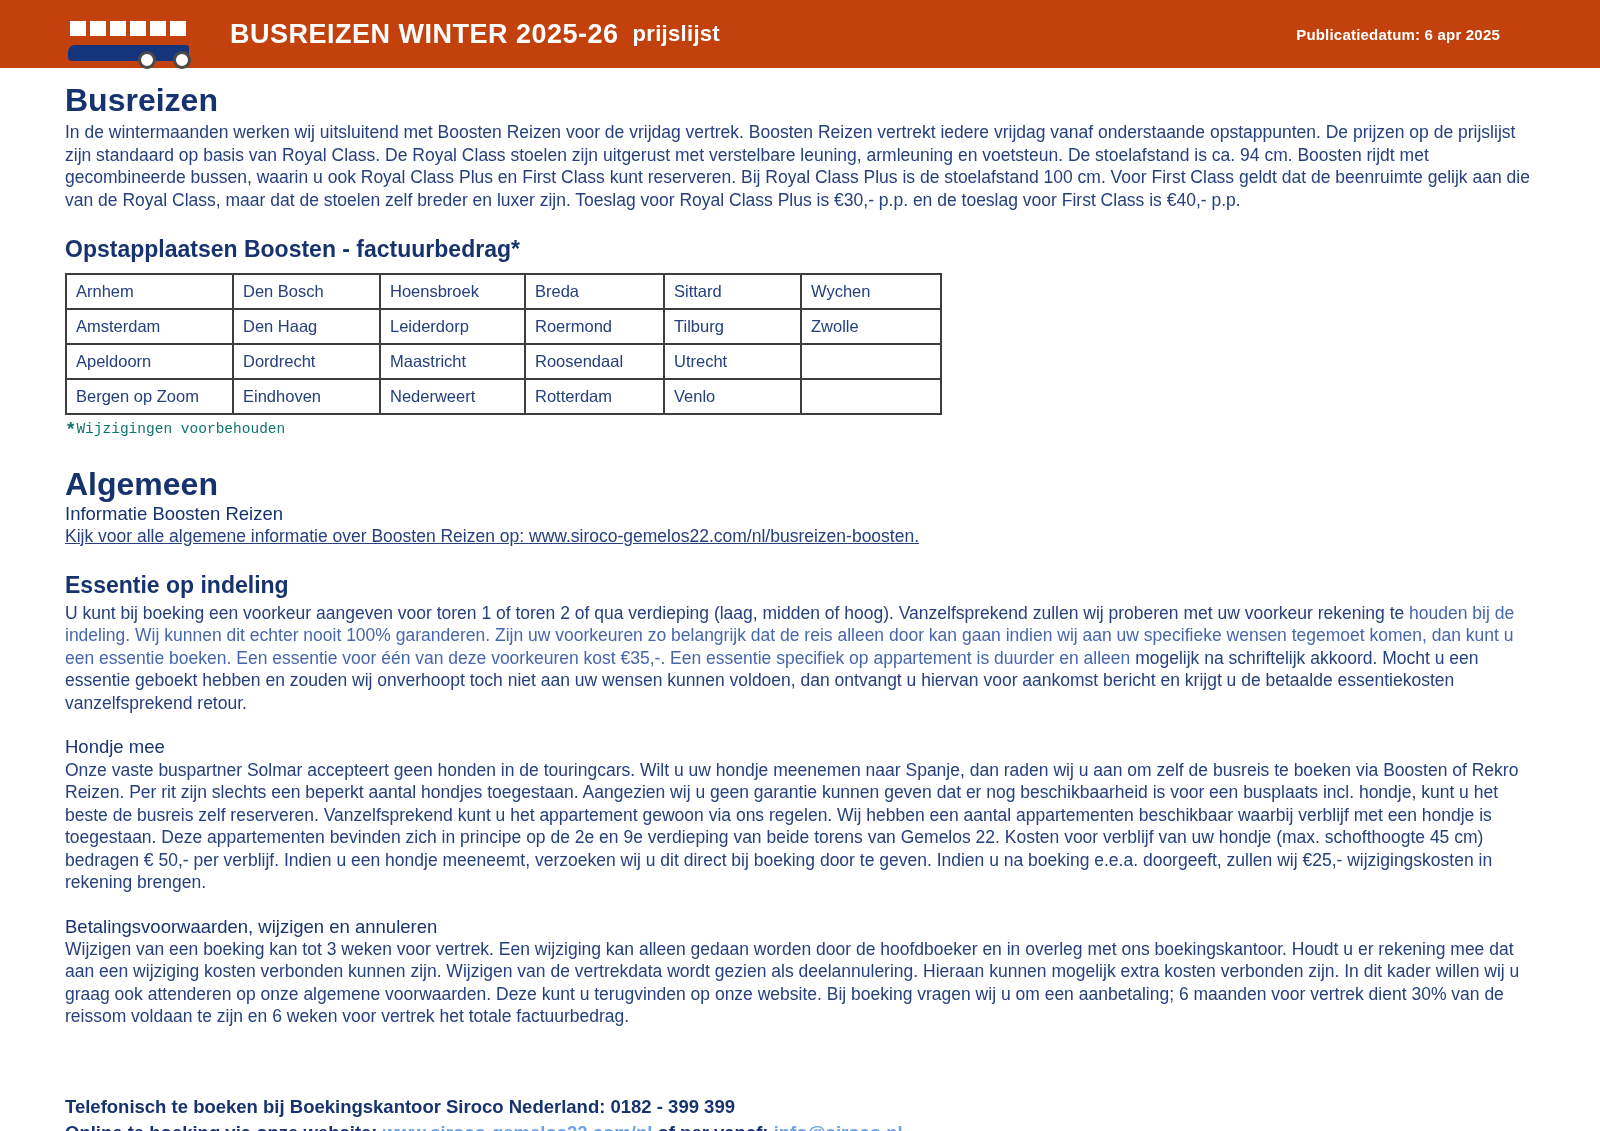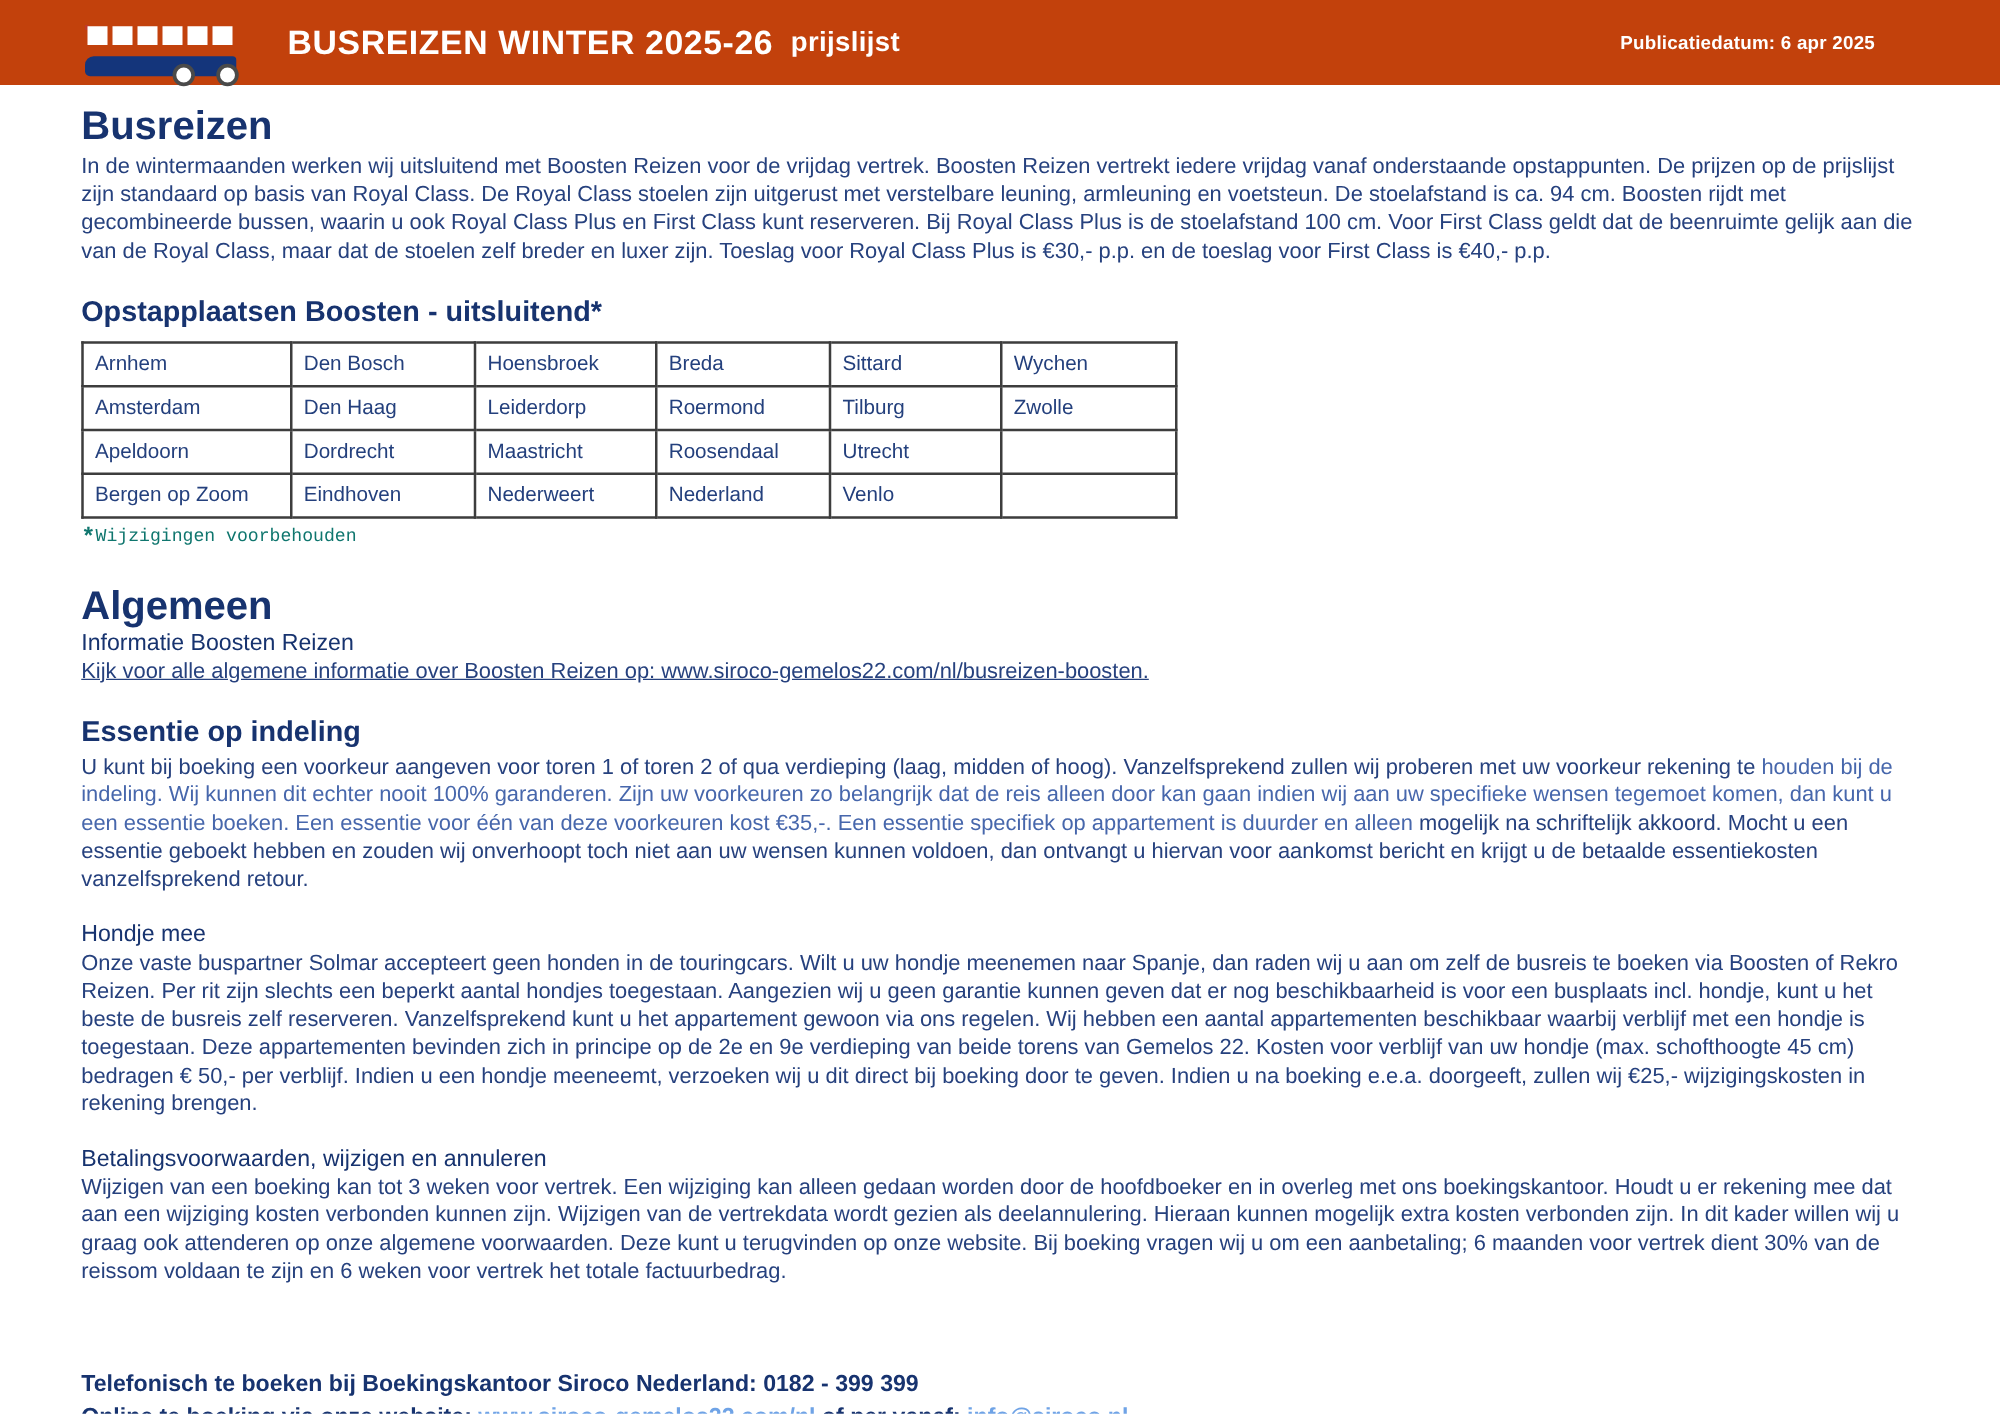--- a/index.html
+++ b/index.html
@@ -92,21 +92,21 @@
     <span class="sub">prijslijst</span>
   </div>
   <div class="header-pub">Publicatiedatum: 6 apr 2025</div>
 </div>
 
 <div class="content">
 
   <h1 class="h-big">Busreizen</h1>
   <p class="para">In de wintermaanden werken wij uitsluitend met Boosten Reizen voor de vrijdag vertrek. Boosten Reizen vertrekt iedere vrijdag vanaf onderstaande opstappunten. De prijzen op de prijslijst zijn standaard op basis van Royal Class. De Royal Class stoelen zijn uitgerust met verstelbare leuning, armleuning en voetsteun. De stoelafstand is ca. 94 cm. Boosten rijdt met gecombineerde bussen, waarin u ook Royal Class Plus en First Class kunt reserveren. Bij Royal Class Plus is de stoelafstand 100 cm. Voor First Class geldt dat de beenruimte gelijk aan die van de Royal Class, maar dat de stoelen zelf breder en luxer zijn. Toeslag voor Royal Class Plus is €30,- p.p. en de toeslag voor First Class is €40,- p.p.</p>
 
-  <h2 class="h-med mt-sec">Opstapplaatsen Boosten - uitsluitend*</h2>
+  <h2 class="h-med mt-sec">Opstapplaatsen Boosten - factuurbedrag*</h2>
   <table class="stops">
     <tbody>
       <tr>
         <td class="c0">Arnhem</td>
         <td class="c1">Den Bosch</td>
         <td class="c2">Hoensbroek</td>
         <td class="c3">Breda</td>
         <td class="c4">Sittard</td>
         <td class="c5">Wychen</td>
       </tr>
@@ -123,21 +123,21 @@
         <td>Dordrecht</td>
         <td>Maastricht</td>
         <td>Roosendaal</td>
         <td>Utrecht</td>
         <td></td>
       </tr>
       <tr>
         <td>Bergen op Zoom</td>
         <td>Eindhoven</td>
         <td>Nederweert</td>
-        <td>Nederland</td>
+        <td>Rotterdam</td>
         <td>Venlo</td>
         <td></td>
       </tr>
     </tbody>
   </table>
   <div class="footnote"><span class="star">*</span><span>Wijzigingen voorbehouden</span></div>
 
   <h2 class="h-big mt-sec">Algemeen</h2>
   <h3 class="h-sub">Informatie Boosten Reizen</h3>
   <p class="para" style="margin-top:1px;text-decoration:underline;">Kijk voor alle algemene informatie over Boosten Reizen op: www.siroco-gemelos22.com/nl/busreizen-boosten.</p>

